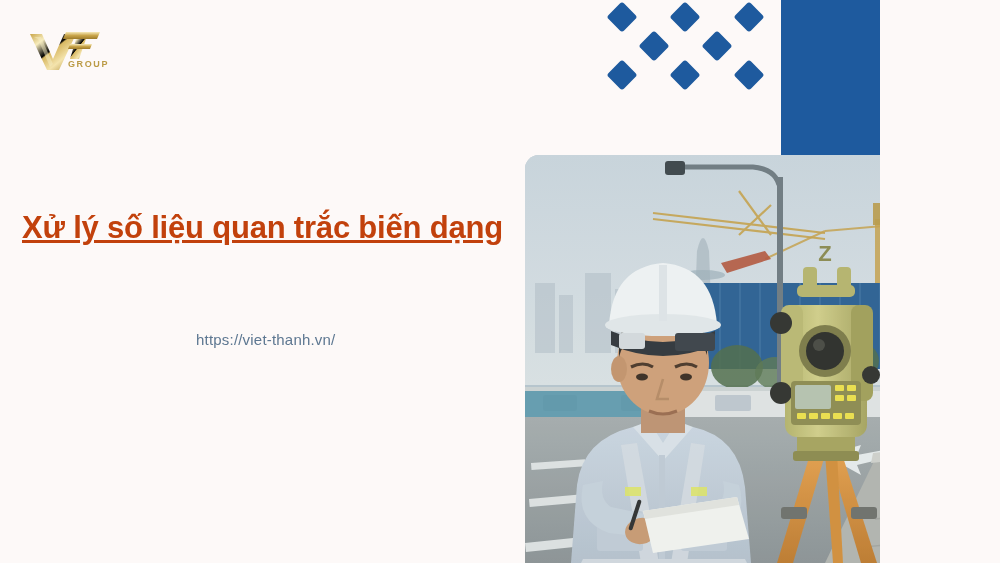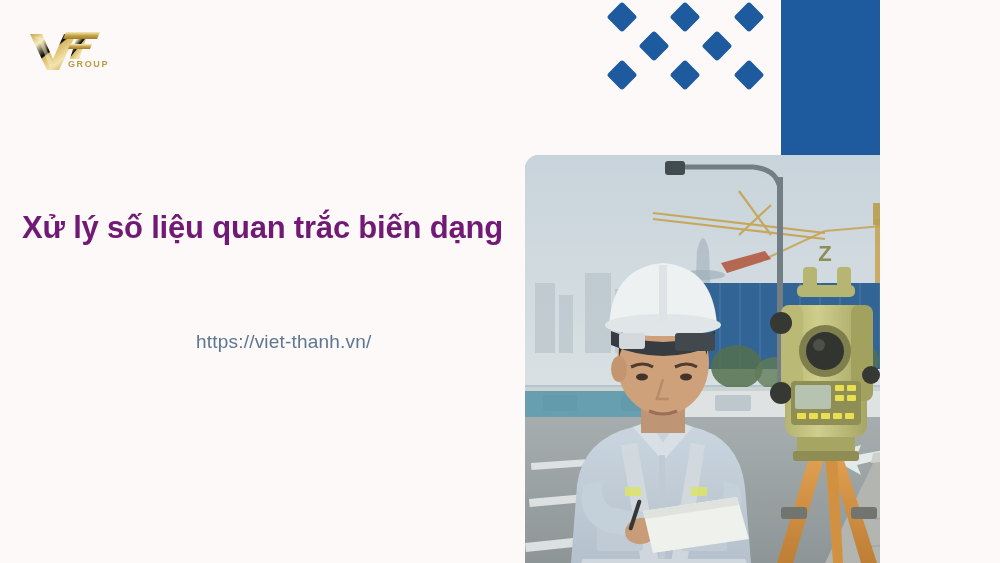--- a/index.html
+++ b/index.html
@@ -49,28 +49,29 @@
 
   
   .headline {
     position:absolute;
     left:22px; top:209px;
     width:500px;
     font-size:31px;
     font-weight:bold;
     letter-spacing:-0.2px;
     line-height:1.25;
-    color:#701a75;
+    color:#c2410c;
+    text-decoration:underline;
   }
 
   
   .url {
     position:absolute;
     left:196px; top:331px;
-    font-size:19px;
+    font-size:15px;
     color:#5d7791;
     letter-spacing:0.2px;
   }
 
   
   .photo {
     position:absolute;
     left:525px; top:155px;
     width:475px; height:408px;
     border-radius:14px 14px 0 0;

